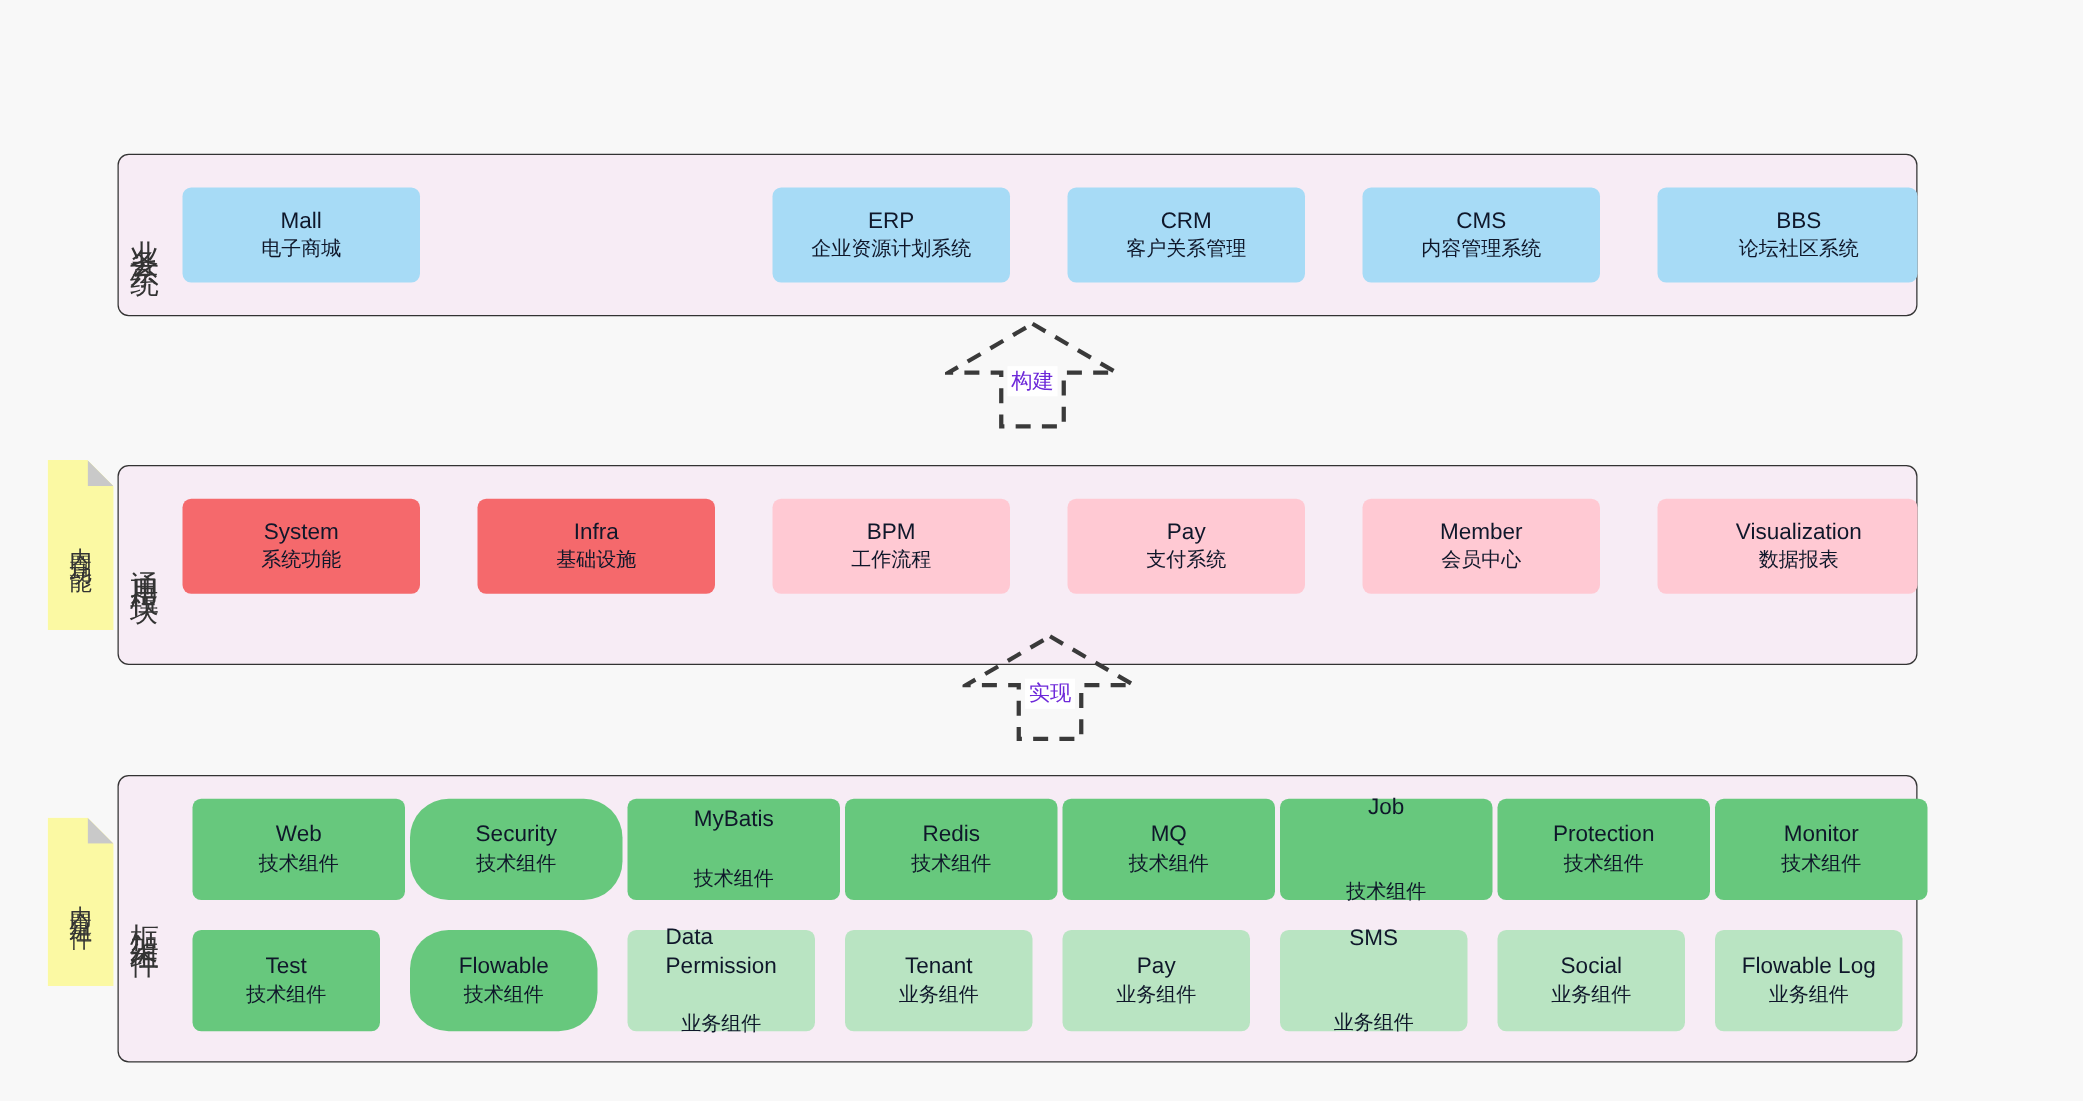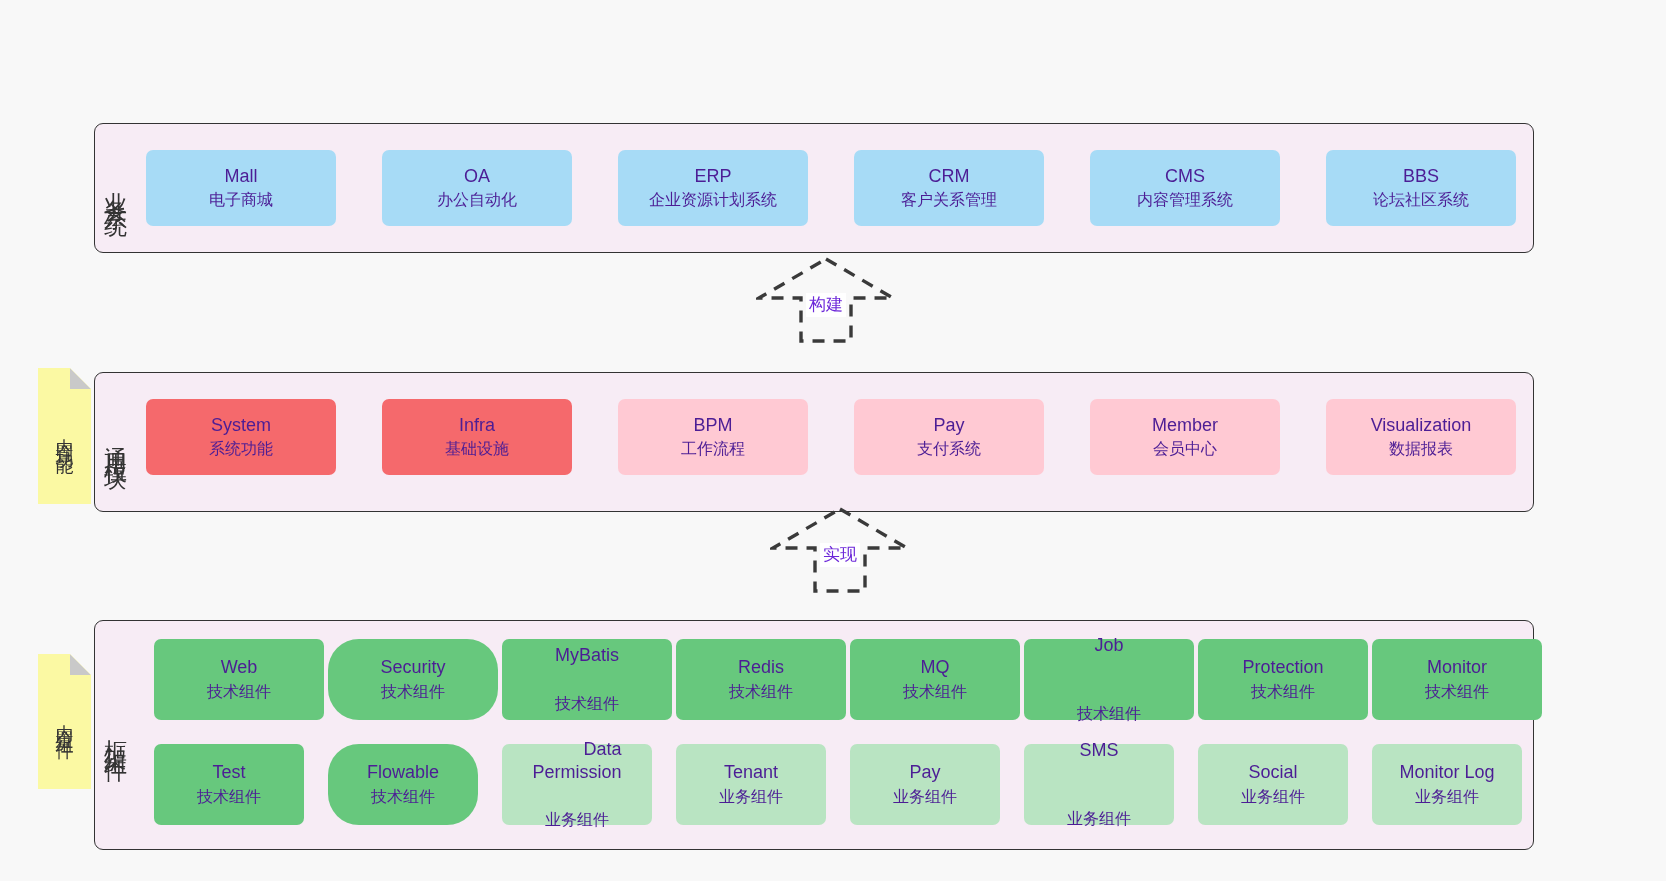--- a/index.html
+++ b/index.html
@@ -1,42 +1,42 @@
 <!DOCTYPE html>
 <html><head>
 <meta charset="utf-8">
 <style>
   html,body{margin:0;padding:0;background:#f8f8f8;font-family:"Liberation Sans","DejaVu Sans",sans-serif;}
   #canvas{position:relative;width:1666px;height:881px;background:#f8f8f8;overflow:hidden;}
 
   .layer{position:absolute;left:94px;width:1440px;background:#f7ecf5;border:1.5px solid #333;border-radius:9px;box-sizing:border-box;}
   .layer-business{top:123px;height:130px;}
-  .layer-modules{top:372px;height:140px;}
+  .layer-modules{top:372px;height:160px;}
   .layer-components{top:620px;height:230px;}
 
   .vlabel{position:absolute;left:9px;top:50%;transform:translateY(-50%);
     writing-mode:vertical-rl;text-orientation:upright;
     font-size:23px;color:#333;letter-spacing:7px;line-height:1;white-space:nowrap;}
 
   .box{position:absolute;border-radius:7px;display:flex;flex-direction:column;align-items:center;justify-content:center;
-    text-align:right;color:#4c1d95;}
+    text-align:left;color:#0f172a;}
   .box .bname{font-size:18px;line-height:1.25;white-space:pre-line;}
   .box .bdesc{font-size:16px;line-height:1.3;margin-top:3px;}
 
   .row-main .box{width:190px;height:76px;top:26px;}
   .blue{background:#a7dbf6;}
   .red{background:#f5696c;}
   .pink{background:#ffc9d3;}
   .green{background:#67c87d;}
   .lgreen{background:#b9e4c2;}
 
   .row-c1 .box{width:170px;height:81px;top:18px;}
   .row-c2 .box{width:150px;height:81px;top:123px;}
 
-  .p0{left:51px;} .p1{left:287px;} .p2{left:523px;} .p3{left:759px;} .p4{left:995px;} .p5{left:1231px;}
+  .p0{left:51px;} .p1{left:287px;} .p2{left:523px;} .p3{left:759px;} .p4{left:995px;} .p5{left:1231px;padding-left:18px;}
   .q0{left:59px;} .q1{left:233px;border-radius:31px;} .q2{left:407px;gap:24px;} .q3{left:581px;} .q4{left:755px;} .q5{left:929px;gap:44px;} .q6{left:1103px;} .q7{left:1277px;}
 
   .note{position:absolute;left:38px;width:53px;background:#fbf9a3;
     clip-path:polygon(0 0,calc(100% - 21px) 0,100% 21px,100% 100%,0 100%);}
   .note-modules{top:368px;height:136px;}
   .note-components{top:654px;height:135px;}
   .note .fold{position:absolute;top:0;right:0;width:21px;height:21px;background:#c9c9c9;
     clip-path:polygon(0 0,100% 100%,0 100%);}
   .note .ntext{position:absolute;left:50%;top:50%;transform:translate(-50%,-50%);
     writing-mode:vertical-rl;text-orientation:upright;font-size:18px;color:#333;letter-spacing:6px;line-height:1;white-space:nowrap;}
@@ -54,24 +54,20 @@
 <body>
 
 <div id="canvas">
 
   <div class="layer layer-business row-main">
     <div class="vlabel">业务系统</div>
     <div class="box blue p0">
       <div class="bname">Mall</div>
       <div class="bdesc">电子商城</div>
     </div>
-    <div class="box blue p1">
-      <div class="bname">OA</div>
-      <div class="bdesc">办公自动化</div>
-    </div>
     <div class="box blue p2">
       <div class="bname">ERP</div>
       <div class="bdesc">企业资源计划系统</div>
     </div>
     <div class="box blue p3">
       <div class="bname">CRM</div>
       <div class="bdesc">客户关系管理</div>
     </div>
     <div class="box blue p4">
       <div class="bname">CMS</div>
@@ -191,19 +187,19 @@
       </div>
       <div class="box lgreen q5">
         <div class="bname">SMS</div>
         <div class="bdesc">业务组件</div>
       </div>
       <div class="box lgreen q6">
         <div class="bname">Social</div>
         <div class="bdesc">业务组件</div>
       </div>
       <div class="box lgreen q7">
-        <div class="bname">Monitor Log</div>
+        <div class="bname">Flowable Log</div>
         <div class="bdesc">业务组件</div>
       </div>
     </div>
   </div>
 
 </div>
 
 </body></html>

